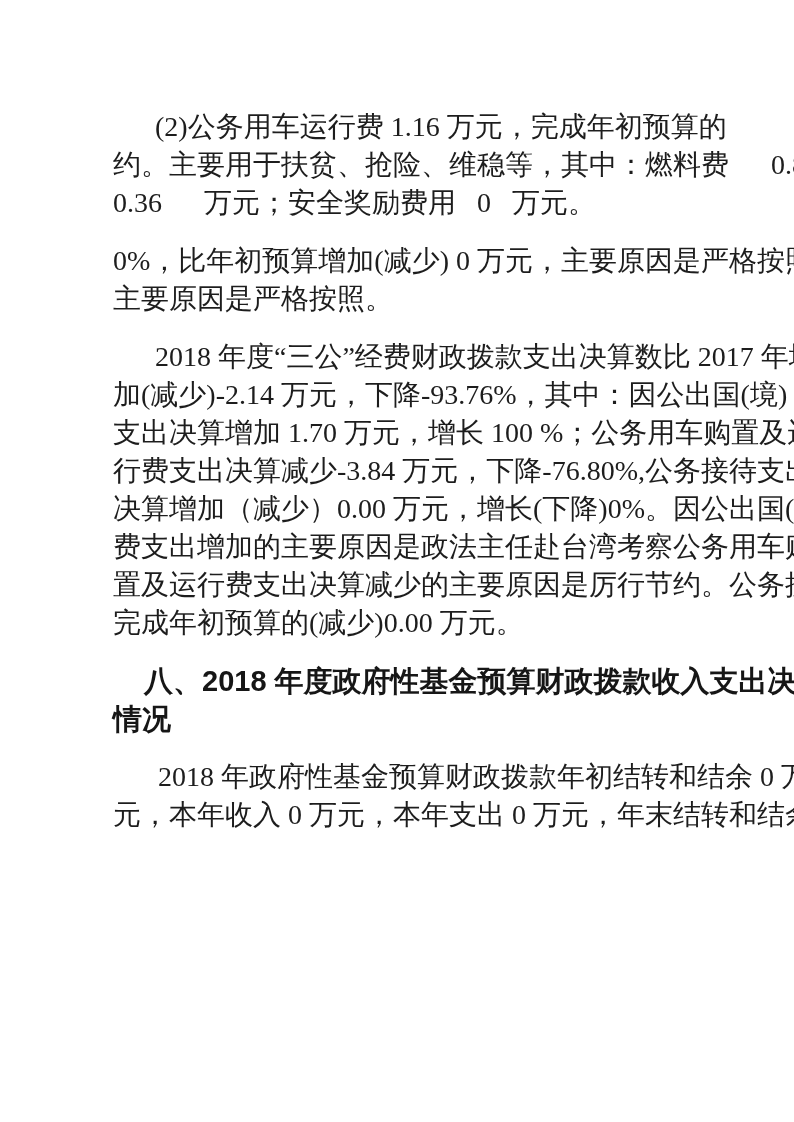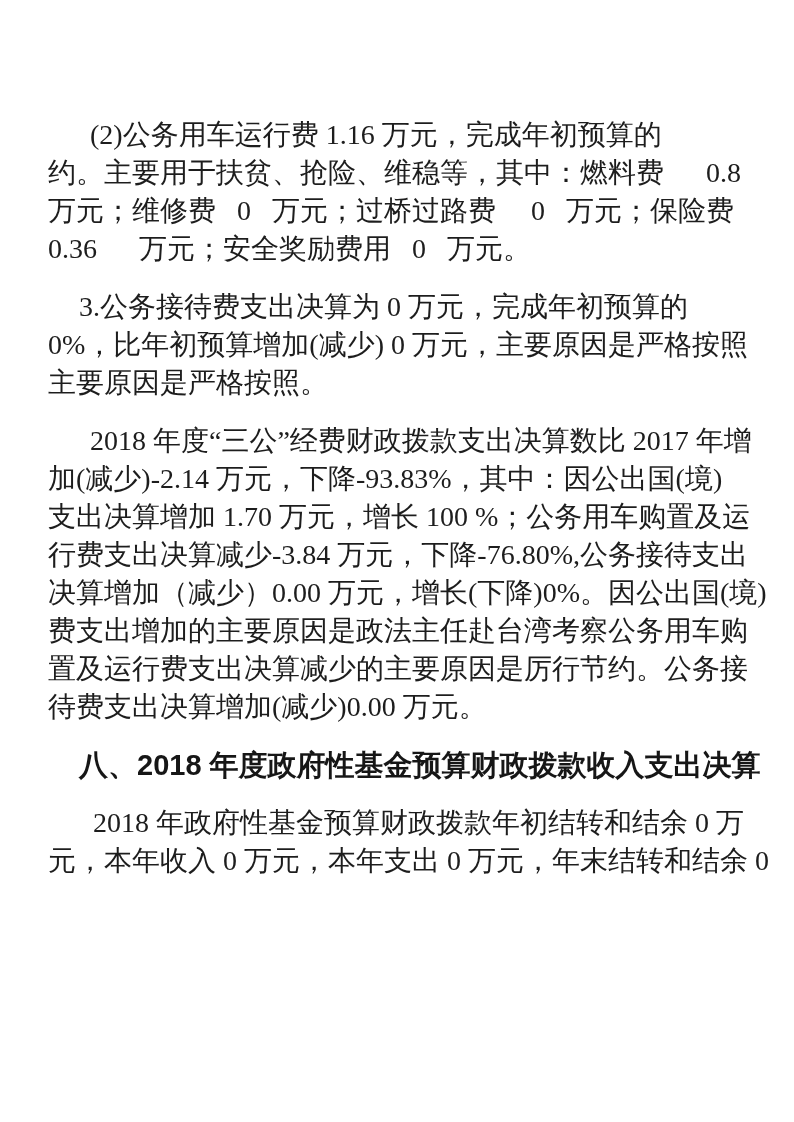--- a/index.html
+++ b/index.html
@@ -4,24 +4,24 @@
 <style>
   html, body {
     margin: 0;
     padding: 0;
     background: #ffffff;
   }
   .page {
     position: relative;
     width: 794px;
     height: 1000px;
-    margin: 8px auto;
+    margin: 0 auto;
     background: #ffffff;
     box-sizing: border-box;
-    padding: 108px 110px 0 48px;
+    padding: 108px 110px 0 113px;
     overflow: hidden;
     font-family: "Liberation Serif", "DejaVu Serif", serif;
     color: #1d1d1d;
   }
   .para {
     margin: 0 0 20px 0;
   }
   .line {
     white-space: pre;
     font-size: 28px;
@@ -42,43 +42,42 @@
   .ind-2em2 { padding-left: 45px; }  
 </style>
 </head>
 <body>
 
 <div class="page">
 
   <div class="para">
     <div class="line ind-2em">(2)公务用车运行费 1.16 万元，完成年初预算的</div>
     <div class="line">约。主要用于扶贫、抢险、维稳等，其中：燃料费      0.8</div>
-    <div class="line">万元；维修费   0   万元；过桥过路费     0   万元；保险费</div>
     <div class="line">0.36      万元；安全奖励费用   0   万元。</div>
   </div>
 
   <div class="para">
-    <div class="line ind-sm">3.公务接待费支出决算为 0 万元，完成年初预算的</div>
     <div class="line">0%，比年初预算增加(减少) 0 万元，主要原因是严格按照</div>
     <div class="line">主要原因是严格按照。</div>
   </div>
 
   <div class="para">
     <div class="line ind-2em">2018 年度“三公”经费财政拨款支出决算数比 2017 年增</div>
-    <div class="line">加(减少)-2.14 万元，下降-93.83%，其中：因公出国(境)</div>
+    <div class="line">加(减少)-2.14 万元，下降-93.76%，其中：因公出国(境)</div>
     <div class="line">支出决算增加 1.70 万元，增长 100 %；公务用车购置及运</div>
     <div class="line">行费支出决算减少-3.84 万元，下降-76.80%,公务接待支出</div>
     <div class="line">决算增加（减少）0.00 万元，增长(下降)0%。因公出国(境)</div>
     <div class="line">费支出增加的主要原因是政法主任赴台湾考察公务用车购</div>
     <div class="line">置及运行费支出决算减少的主要原因是厉行节约。公务接</div>
-    <div class="line">待费支出决算增加(减少)0.00 万元。</div>
+    <div class="line">完成年初预算的(减少)0.00 万元。</div>
   </div>
 
   <div class="para heading">
     <div class="line ind-sm">八、2018 年度政府性基金预算财政拨款收入支出决算</div>
+    <div class="line">情况</div>
   </div>
 
   <div class="para">
     <div class="line ind-2em2">2018 年政府性基金预算财政拨款年初结转和结余 0 万</div>
     <div class="line">元，本年收入 0 万元，本年支出 0 万元，年末结转和结余 0</div>
   </div>
 
 </div>
 
 </body></html>

